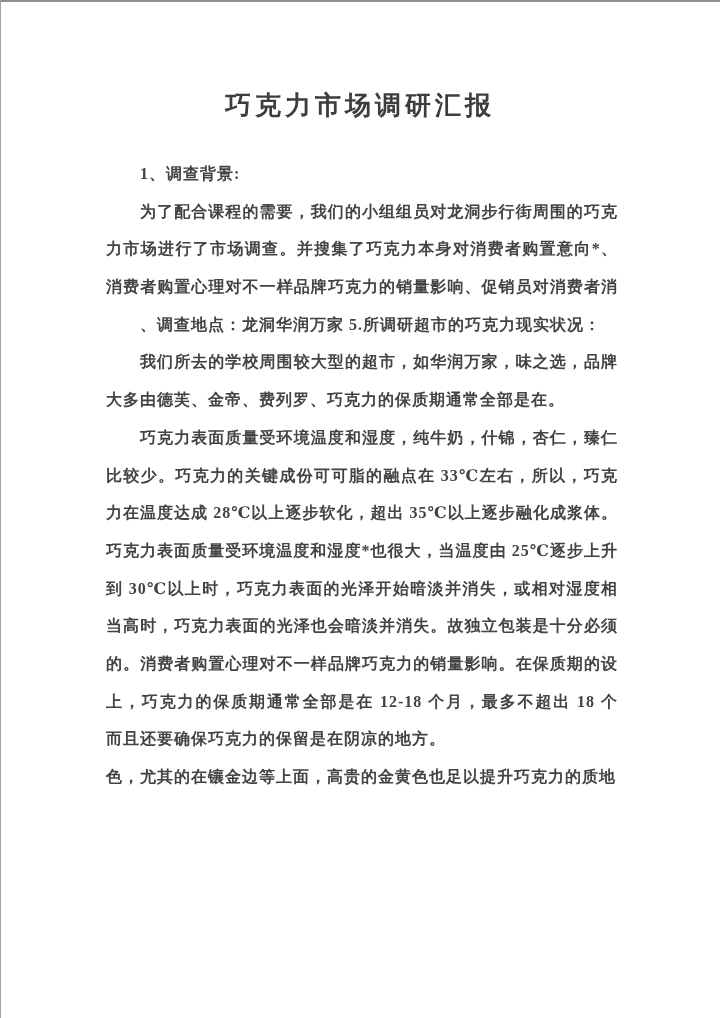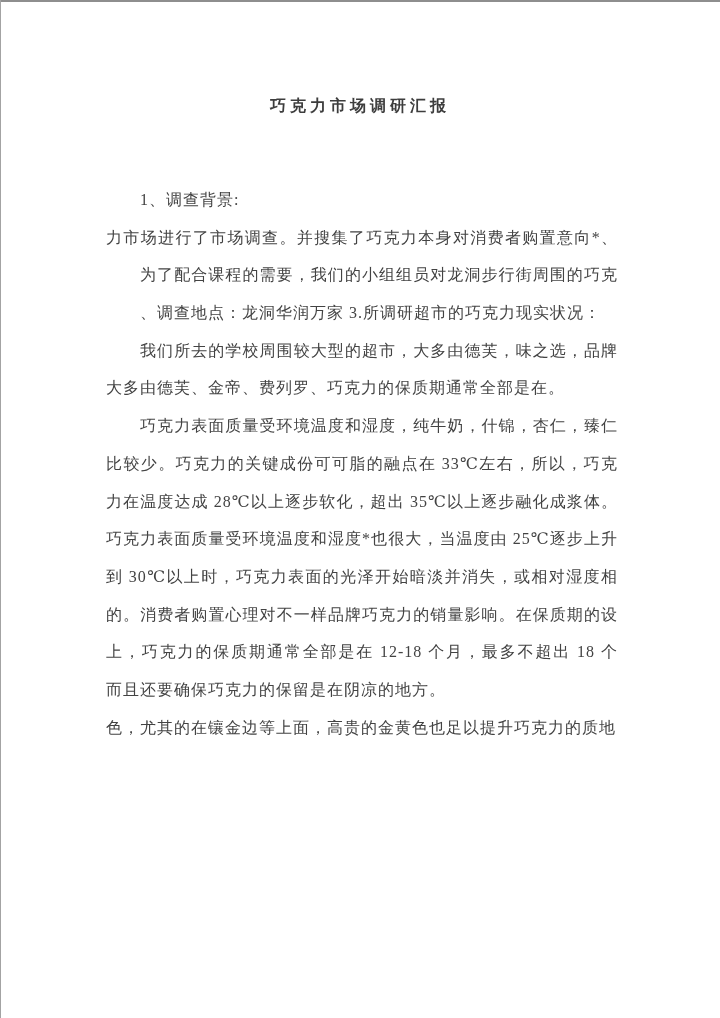--- a/index.html
+++ b/index.html
@@ -36,32 +36,33 @@
     height: 1018px;
     background: #a3a3a3;
   }
   .doc-title {
     position: absolute;
     top: 88px;
     left: 0;
     width: 720px;
     margin: 0;
     text-align: center;
-    font-size: 16px;
+    font-size: 26px;
     line-height: 36px;
     font-weight: 700;
     letter-spacing: 4px;
     color: #3d3d3d;
     white-space: nowrap;
   }
   .doc-body {
     position: absolute;
-    top: 181px;
+    top: 155px;
     left: 106px;
     width: 512px;
+    font-weight: bold;
   }
   .line {
     font-size: 16px;
     line-height: 37.7px;
     height: 37.7px;
     letter-spacing: 1px;
     text-align: justify;
     text-align-last: left;
     white-space: nowrap;
     color: #434343;
@@ -80,28 +81,30 @@
 </style>
 </head>
 <body>
 
 <div class="page">
   <div class="top-edge"></div>
   <div class="left-edge"></div>
   <h1 class="doc-title">巧克力市场调研汇报</h1>
   <div class="doc-body">
       <div class="line indent">1、调查背景:</div>
+      <div class="line indent full">为了配合课程的需要，我们的小组组员对龙洞步行街周围的巧克</div>
       <div class="line full">力市场进行了市场调查。并搜集了巧克力本身对消费者购置意向*、</div>
-      <div class="line indent full">为了配合课程的需要，我们的小组组员对龙洞步行街周围的巧克</div>
-      <div class="line indent">、调查地点：龙洞华润万家 3.所调研超市的巧克力现实状况：</div>
-      <div class="line indent full">我们所去的学校周围较大型的超市，大多由德芙，味之选，品牌</div>
+      <div class="line full">消费者购置心理对不一样品牌巧克力的销量影响、促销员对消费者消</div>
+      <div class="line indent">、调查地点：龙洞华润万家 5.所调研超市的巧克力现实状况：</div>
+      <div class="line indent full">我们所去的学校周围较大型的超市，如华润万家，味之选，品牌</div>
       <div class="line">大多由德芙、金帝、费列罗、巧克力的保质期通常全部是在。</div>
       <div class="line indent full">巧克力表面质量受环境温度和湿度，纯牛奶，什锦，杏仁，臻仁等</div>
       <div class="line full">比较少。巧克力的关键成份可可脂的融点在 33℃左右，所以，巧克</div>
       <div class="line full">力在温度达成 28℃以上逐步软化，超出 35℃以上逐步融化成浆体。</div>
       <div class="line full">巧克力表面质量受环境温度和湿度*也很大，当温度由 25℃逐步上升</div>
       <div class="line full">到 30℃以上时，巧克力表面的光泽开始暗淡并消失，或相对湿度相</div>
+      <div class="line full">当高时，巧克力表面的光泽也会暗淡并消失。故独立包装是十分必须</div>
       <div class="line full">的。消费者购置心理对不一样品牌巧克力的销量影响。在保质期的设置</div>
       <div class="line full">上，巧克力的保质期通常全部是在 12-18 个月，最多不超出 18 个月，</div>
       <div class="line">而且还要确保巧克力的保留是在阴凉的地方。</div>
       <div class="line">色，尤其的在镶金边等上面，高贵的金黄色也足以提升巧克力的质地</div>
     </div>
 </div>
 
 </body></html>

